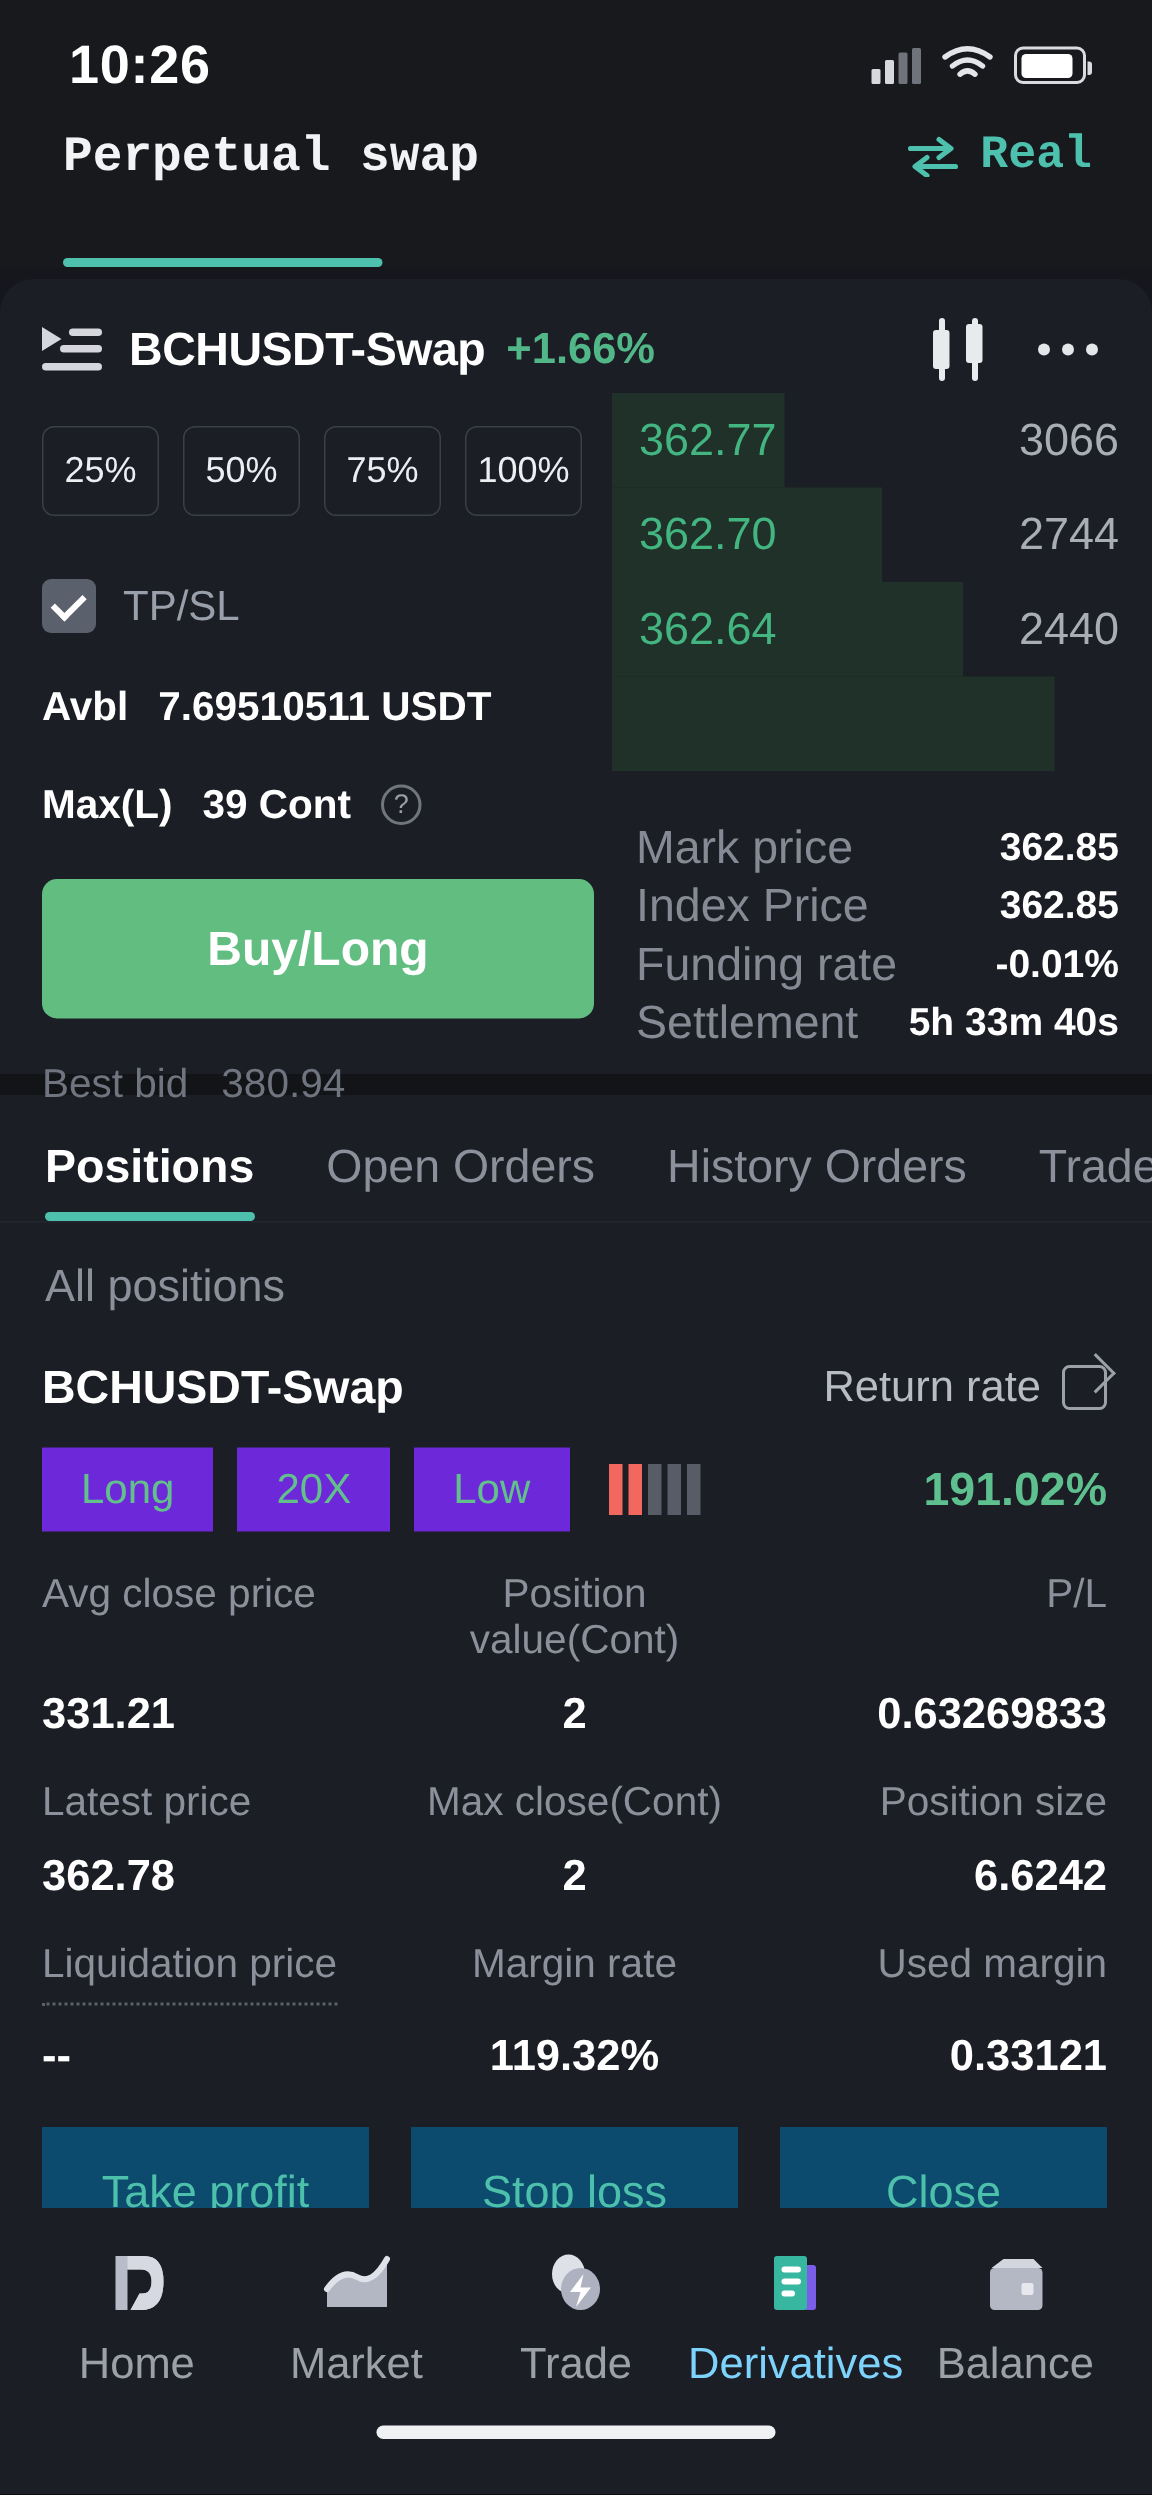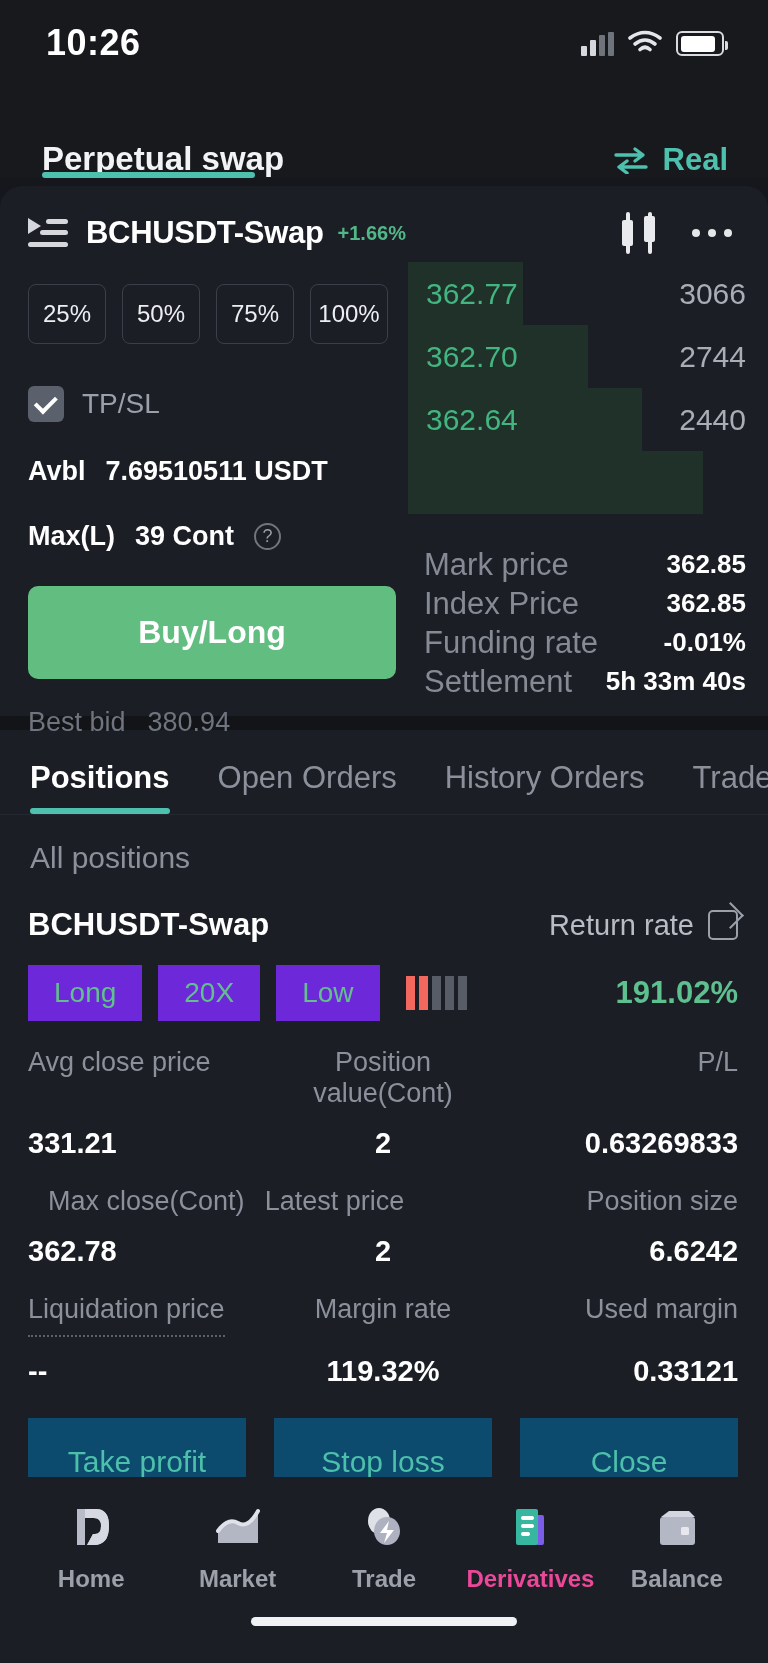--- a/index.html
+++ b/index.html
@@ -21,38 +21,38 @@
   .status-icons { display:flex; align-items:flex-end; gap:14px; }
   .sig { display:flex; align-items:flex-end; gap:3px; height:24px; }
   .sig i { display:block; width:6px; background:#8b8f99; border-radius:1px; }
   .sig i.a{height:10px;background:#d6d8dd} .sig i.b{height:16px;background:#d6d8dd}
   .sig i.c{height:21px;background:#6f737c} .sig i.d{height:24px;background:#6f737c}
   .batt { width:48px; height:25px; border:2.5px solid #d9dbe0; border-radius:6px; padding:2.5px; position:relative; }
   .batt::after{content:"";position:absolute;right:-6px;top:8px;width:3px;height:9px;background:#d9dbe0;border-radius:0 2px 2px 0;}
   .batt i { display:block; height:100%; width:88%; background:#fff; border-radius:3px; }
 
   
-  .topbar { height:92px; background:#17191d; display:flex; align-items:flex-end;
-            justify-content:space-between; padding:0 40px 0 42px; position:relative; }
+  .topbar { height:92px; background:#17191d; display:flex; align-items:flex-start;
+            justify-content:space-between; padding:0 40px 0 42px; position:relative;font-family:Liberation Mono, monospace; }
   .topbar-title { color:#f2f3f5; font-size:33px; font-weight:700; }
   .topbar-right { display:flex; align-items:center; gap:14px; color:#4ec0ae; font-size:31px; font-weight:700; }
   .underline-tab { position:absolute; left:42px; bottom:0; width:213px; height:6px;
                    background:#4ec0ae; border-radius:3px; }
 
   
   .trade-card { background:#1b1e25; border-radius:22px 22px 0 0; padding:0 0 22px 0;
                 margin-top:8px; position:relative; height:530px; }
   .pair-row { display:flex; align-items:center; padding:26px 36px 0 28px; }
   .pair-icon { width:40px; height:34px; position:relative; margin-right:18px; flex:none; }
   .pair-icon span { position:absolute; right:0; height:5px; background:#d5d7dc; border-radius:3px; }
   .pair-icon span.l1{top:3px;width:22px} .pair-icon span.l2{top:14px;width:28px} .pair-icon span.l3{top:26px;width:40px;right:0;left:0;}
   .pair-icon .tri { position:absolute; left:0; top:2px; width:0;height:0;
                     border-left:13px solid #d5d7dc; border-top:8px solid transparent; border-bottom:8px solid transparent;}
   .pair-name { color:#fff; font-size:31px; font-weight:700; letter-spacing:-.3px; }
-  .pair-chg { color:#52b788; font-size:20px; font-weight:600; margin-left:14px; }
+  .pair-chg { color:#52b788; font-size:29px; font-weight:600; margin-left:14px; }
   .pair-spacer { flex:1; }
   .candle-icon { width:44px; height:42px; position:relative; margin-right:30px; }
   .candle-icon i { position:absolute; width:11px; background:#e8eaee; border-radius:2px; }
   .candle-icon i.b1{left:4px;top:8px;height:26px}
   .candle-icon i.w1{left:7.5px;top:0;height:42px;width:4px}
   .candle-icon i.b2{left:26px;top:4px;height:26px}
   .candle-icon i.w2{left:29.5px;top:0;height:42px;width:4px}
   .dots { display:flex; gap:8px; }
   .dots i { width:8px; height:8px; border-radius:50%; background:#e4e6ea; display:block; }
 
@@ -130,22 +130,22 @@
   .gval { color:#fff; font-size:29px; font-weight:700; padding-top:18px; }
 
   .actions { display:flex; gap:28px; padding:30px 30px 0 28px; }
   .act { flex:1; height:88px; background:#0c4a6e; color:#4cc0aa; font-size:30px;
          display:flex; align-items:center; justify-content:center; }
 
   
   .navwrap { position:absolute; left:0; right:0; bottom:0; background:#1b1e25; }
   .nav { display:flex; padding:22px 18px 10px 18px; }
   .navitem { flex:1; display:flex; flex-direction:column; align-items:center; gap:12px; }
-  .navlabel { font-size:24px; color:#9ba0a9;font-weight:bold; }
-  .navitem.active .navlabel { color:#ec4899; }
+  .navlabel { font-size:29px; color:#9ba0a9; }
+  .navitem.active .navlabel { color:#7dd3fc; }
   .navicon { height:54px; display:flex; align-items:flex-end; justify-content:center; }
   .homebar { height:60px; display:flex; align-items:flex-start; justify-content:center; padding-top:14px; }
   .homebar i { display:block; width:266px; height:9px; background:#f0f1f3; border-radius:5px; }
 </style>
 </head>
 <body>
 
 <div class="phone">
 
   <div class="statusbar">
@@ -343,25 +343,25 @@
           </div>
         <div class="gcell c2">
             <div class="gval">2</div>
           </div>
         <div class="gcell c3">
             <div class="gval">0.63269833</div>
           </div>
       </div>
 
       <div class="grow">
-        <div class="gcell c2">
-            <div class="glabel">Max close(Cont)</div>
-          </div>
         <div class="gcell">
             <div class="glabel">Latest price</div>
+          </div>
+        <div class="gcell c2">
+            <div class="glabel">Max close(Cont)</div>
           </div>
         <div class="gcell c3">
             <div class="glabel">Position size</div>
           </div>
       </div>
       <div class="grow">
         <div class="gcell">
             <div class="gval">362.78</div>
           </div>
         <div class="gcell c2">

